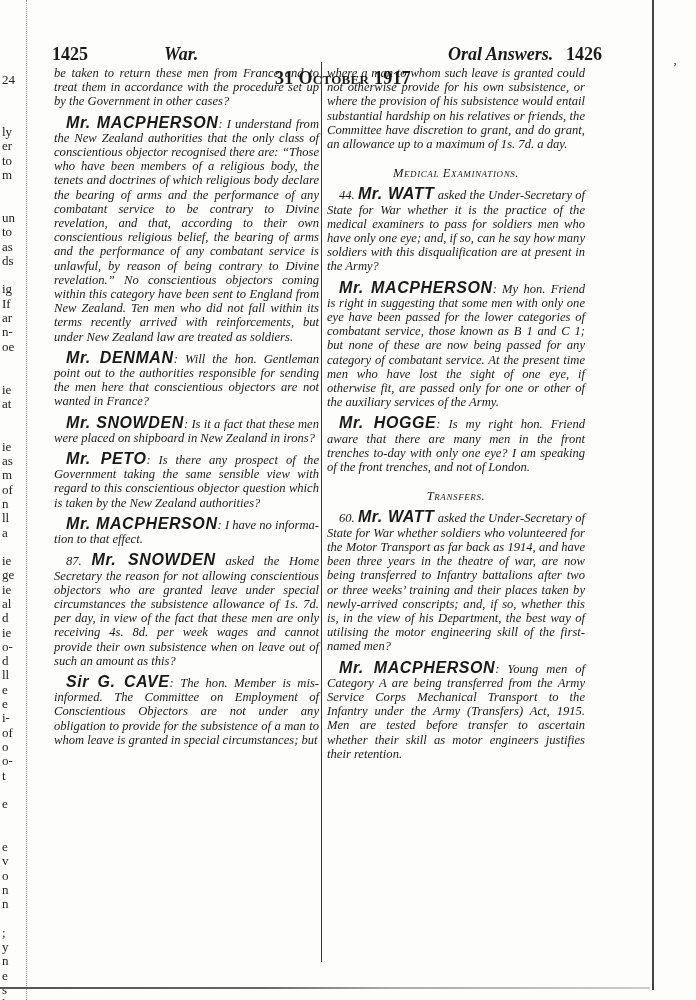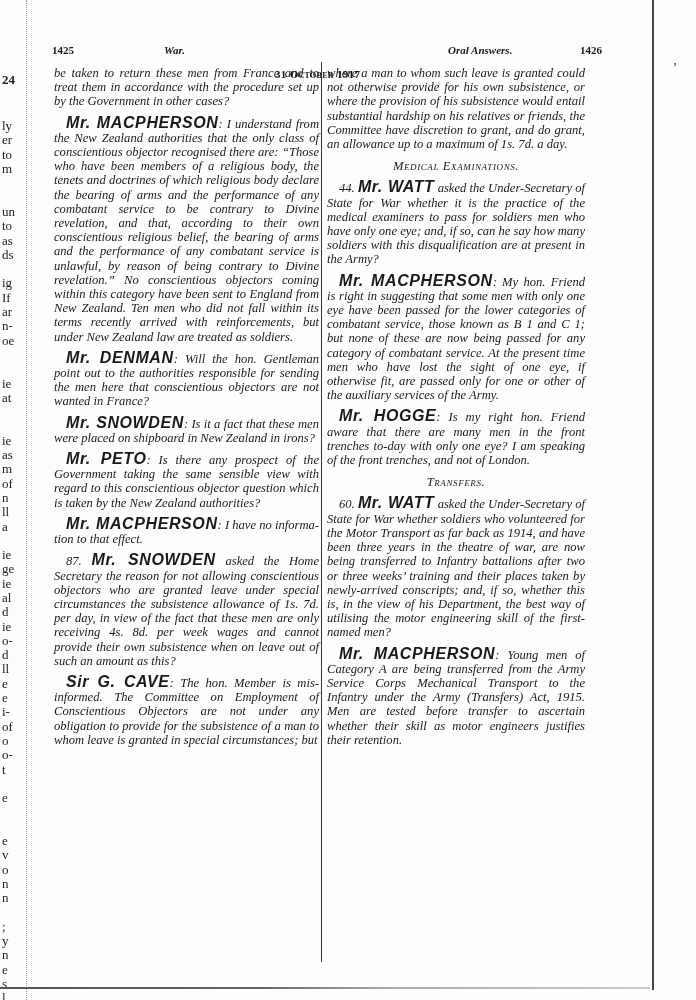--- a/index.html
+++ b/index.html
@@ -10,30 +10,30 @@
   }
   .page { position:absolute; left:0; top:0; width:696px; height:1000px; }
 
   
   .left-frag {
     position:absolute; left:2px; top:44px; width:22px;
     font-size:13px; line-height:14.3px; color:#222;
     white-space:pre; overflow:hidden;
   }
   .left-frag .ln { height:14.3px; display:block; }
-  .left-frag .pn { font-weight:bold; margin-bottom:0; height:18px; }
+  .left-frag .pn { font-weight:normal; margin-bottom:6px; height:18px; }
   .dotted-rule {
     position:absolute; left:26px; top:0; width:0; height:1000px;
     border-left:1px dotted #999;
   }
 
   
   .header {
     position:absolute; left:52px; top:44px; width:566px; height:18px;
-    font-size:11px; font-weight:bold;
+    font-size:18px; font-weight:bold;
   }
   .header span { position:absolute; top:0; }
   .h-left  { left:0; }
   .h-war   { left:112px; font-style:italic; font-weight:bold; }
   .h-date  { left:223px; font-variant:small-caps; letter-spacing:0.3px;margin-top:24px;}
   .h-title { left:396px; font-style:italic; font-weight:bold; }
   .h-right { right:16px; }
 
   
   .col {
@@ -47,21 +47,21 @@
     background:#333;
   }
   .col p { margin:0 0 7px 0; text-indent:12px; }
   .col p.cont { text-indent:0; }
   .spk {
     font-family:"Liberation Sans", "DejaVu Sans", sans-serif;
     font-weight:bold; font-size:16px; letter-spacing:0.6px;
   }
   .section-head {
     text-align:center; font-variant:small-caps; font-size:12.6px;
-    letter-spacing:0.6px; margin:8px 0 7px 0;
+    letter-spacing:0.6px; margin:15px 0 7px 0;
   }
 
   
   .right-rule {
     position:absolute; left:652px; top:0; width:2px; height:990px;
     background:#444;
   }
   .mark {
     position:absolute; left:673px; top:60px; font-size:12px; color:#111;
   }

